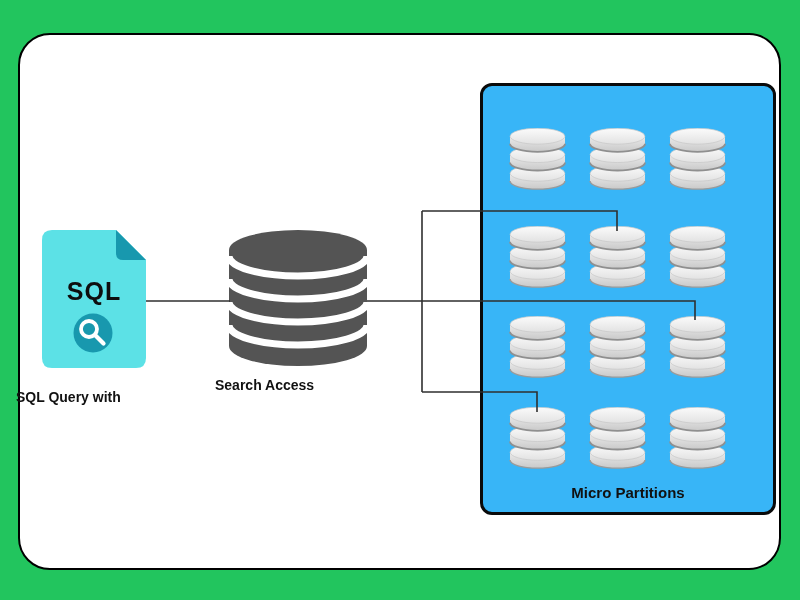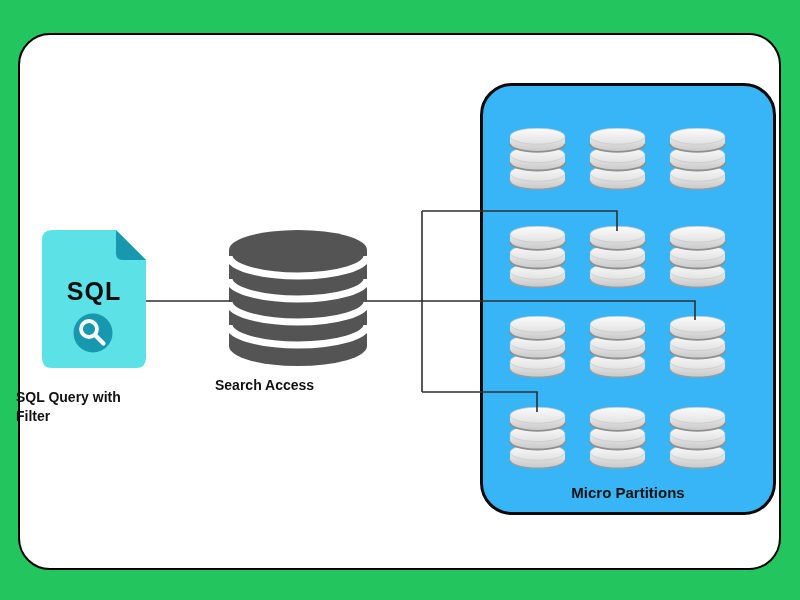--- a/index.html
+++ b/index.html
@@ -34,21 +34,21 @@
   .dark-stripe{stroke:#ffffff;stroke-width:7;fill:none;}
 
   
   .node-label{position:absolute;width:170px;text-align:left;color:var(--text);
     font-weight:bold;font-size:14px;line-height:19px;}
   .label-doc{left:16px;top:388px;}
   .label-db{left:215px;top:376px;}
 
   
   .panel{position:absolute;left:480px;top:83px;width:296px;height:432px;
-    background:var(--panel-blue);border:3px solid #0a0a0a;border-radius:32px;}
+    background:var(--panel-blue);border:3px solid #0a0a0a;border-radius:12px;}
   .panel-label{position:absolute;left:0;bottom:11px;width:100%;text-align:center;
     color:var(--text);font-weight:bold;font-size:15px;}
   .cyl{position:absolute;width:57px;height:62px;overflow:visible;}
 
   
   .connectors{position:absolute;left:0;top:0;width:800px;height:600px;
     pointer-events:none;z-index:5;}
   .connectors polyline{fill:none;stroke:var(--connector);stroke-width:1.6px;}
 
   .defs-hidden{position:absolute;width:0;height:0;overflow:hidden;}
@@ -94,21 +94,20 @@
     <path class="doc-fold" d="M74 0 L104 30 H81 Q74 30 74 23 Z"></path>
     <text class="doc-sql-text" x="52" y="70" text-anchor="middle">SQL</text>
     <g>
       <circle class="mag-circle" cx="51" cy="103" r="19.5"></circle>
       <circle cx="47" cy="99" r="8" fill="none" stroke="#ffffff" stroke-width="3.8"></circle>
       <line x1="53.5" y1="105.5" x2="61.5" y2="113.5" stroke="#ffffff" stroke-width="4.2" stroke-linecap="round"></line>
     </g>
   </svg>
   <div class="node-label label-doc">
     <div>SQL Query with</div>
-    <div>Filter</div>
   </div>
 
   <svg class="node-dbdark" viewBox="0 0 140 138">
     <path class="dark-body" d="M1 21 A69 20 0 0 1 139 21 L139 117 A69 20 0 0 1 1 117 Z"></path>
     <g clip-path="url(#clipDark)">
       <path class="dark-stripe" d="M1 27 A69 20 0 0 0 139 27"></path>
       <path class="dark-stripe" d="M1 50 A69 20 0 0 0 139 50"></path>
       <path class="dark-stripe" d="M1 73 A69 20 0 0 0 139 73"></path>
       <path class="dark-stripe" d="M1 96 A69 20 0 0 0 139 96"></path>
     </g>

